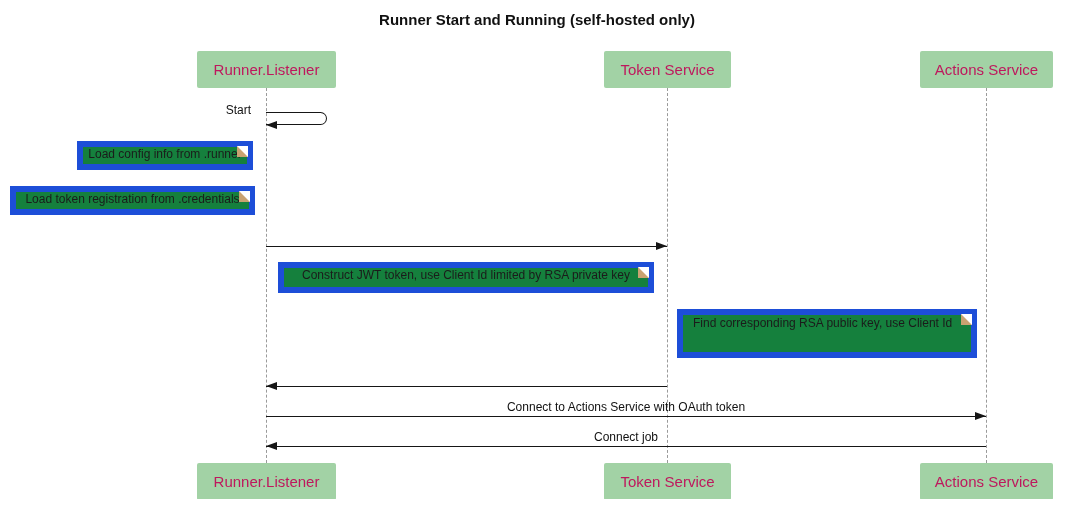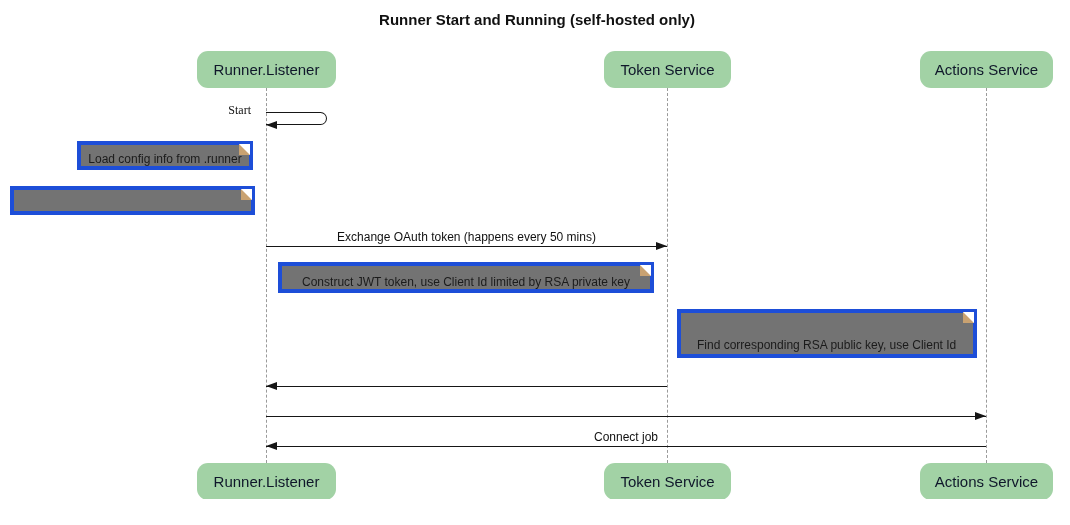--- a/index.html
+++ b/index.html
@@ -5,57 +5,57 @@
   html,body{margin:0;padding:0;background:#ffffff;}
   .canvas{
     position:relative;width:1070px;height:499px;background:#ffffff;overflow:hidden;
     font-family:"Liberation Sans", sans-serif;color:#111;
   }
   .title{
     position:absolute;left:0;top:11px;width:1074px;text-align:center;
     font-size:15px;font-weight:bold;color:#111;
   }
   .participant{
-    position:absolute;height:37px;background:#a2d2a5;border-radius:11px;
+    position:absolute;height:37px;background:#a2d2a5;border-radius:2px;
     display:flex;align-items:center;justify-content:center;
-    font-size:15px;color:#0f172a;white-space:nowrap;
+    font-size:15px;color:#be185d;white-space:nowrap;
   }
   .lifeline{
     position:absolute;top:88px;height:375px;width:0;
     border-left:1px dashed #9a9a9a;
   }
   .msg-label{
     position:absolute;font-size:12px;line-height:14px;height:14px;color:#111;
     text-align:center;white-space:nowrap;
   }
   .msg-line{
     position:absolute;height:0;border-top:1.5px solid #161616;
   }
   .ah{position:absolute;width:0;height:0;
     border-top:4.5px solid transparent;border-bottom:4.5px solid transparent;}
   .ah.right{border-left:11px solid #161616;}
   .ah.left{border-right:11px solid #161616;}
-  .self-label{left:150px;top:103px;width:101px;text-align:right;font-family:Liberation Serif, serif;}
+  .self-label{left:150px;top:103px;width:101px;text-align:right;}
   .self-loop{
     position:absolute;left:266px;top:112px;width:60px;height:11px;
     border:1.5px solid #161616;border-left:none;
     border-radius:0 8px 8px 0;
   }
   .note{
-    position:absolute;background:#737373;border:4px solid #1d4ed8;
+    position:absolute;background:#15803d;border:6px solid #1d4ed8;
     box-sizing:border-box;font-size:12px;color:#1b1b1b;
-    display:flex;flex-direction:column;justify-content:flex-end;
+    display:flex;flex-direction:column;justify-content:flex-start;
   }
   .note .fold{
     position:absolute;top:-1px;right:-1px;width:0;height:0;
     border-top:11px solid #ffffff;border-left:11px solid #c9a271;
   }
   .note .note-line{white-space:nowrap;}
   .note.center-text{align-items:center;text-align:center;}
-  .note.left-text{align-items:flex-start;padding-left:16px;line-height:17px;}
+  .note.left-text{align-items:flex-start;padding-left:10px;line-height:17px;}
 </style>
 </head>
 <body>
 
 <div class="canvas">
 
   <div class="title">Runner Start and Running (self-hosted only)</div>
 
   <div class="participant" style="left:197px;top:51px;width:139px">Runner.Listener</div>
   <div class="participant" style="left:604px;top:51px;width:127px">Token Service</div>
@@ -69,39 +69,40 @@
   <div class="self-loop"></div>
   <div class="ah left" style="left:266px;top:121px"></div>
 
   <div class="note center-text" style="left:77px;top:141px;width:176px;height:29px">
     <i class="fold"></i>
     <span class="note-line">Load config info from .runner</span>
   </div>
 
   <div class="note center-text" style="left:10px;top:186px;width:245px;height:29px">
     <i class="fold"></i>
+    <span class="note-line">Load token registration from .credentials</span>
   </div>
 
-  <div class="msg-label" style="left:266px;top:230px;width:401px">Exchange OAuth token (happens every 50 mins)</div>
   <div class="msg-line" style="left:266px;top:246px;width:401px"></div>
   <div class="ah right" style="left:656px;top:242px"></div>
 
   <div class="note center-text" style="left:278px;top:262px;width:376px;height:31px">
     <i class="fold"></i>
     <span class="note-line">Construct JWT token, use Client Id limited by RSA private key</span>
   </div>
 
   <div class="note left-text" style="left:677px;top:309px;width:300px;height:49px">
     <i class="fold"></i>
     <span class="note-line">Find corresponding RSA public key, use Client Id</span>
   </div>
 
   <div class="msg-line" style="left:266px;top:386px;width:401px"></div>
   <div class="ah left" style="left:266px;top:382px"></div>
 
+  <div class="msg-label" style="left:266px;top:400px;width:720px">Connect to Actions Service with OAuth token</div>
   <div class="msg-line" style="left:266px;top:416px;width:720px"></div>
   <div class="ah right" style="left:975px;top:412px"></div>
 
   <div class="msg-label" style="left:266px;top:430px;width:720px">Connect job</div>
   <div class="msg-line" style="left:266px;top:446px;width:720px"></div>
   <div class="ah left" style="left:266px;top:442px"></div>
 
   <div class="participant" style="left:197px;top:463px;width:139px">Runner.Listener</div>
   <div class="participant" style="left:604px;top:463px;width:127px">Token Service</div>
   <div class="participant" style="left:920px;top:463px;width:133px">Actions Service</div>

